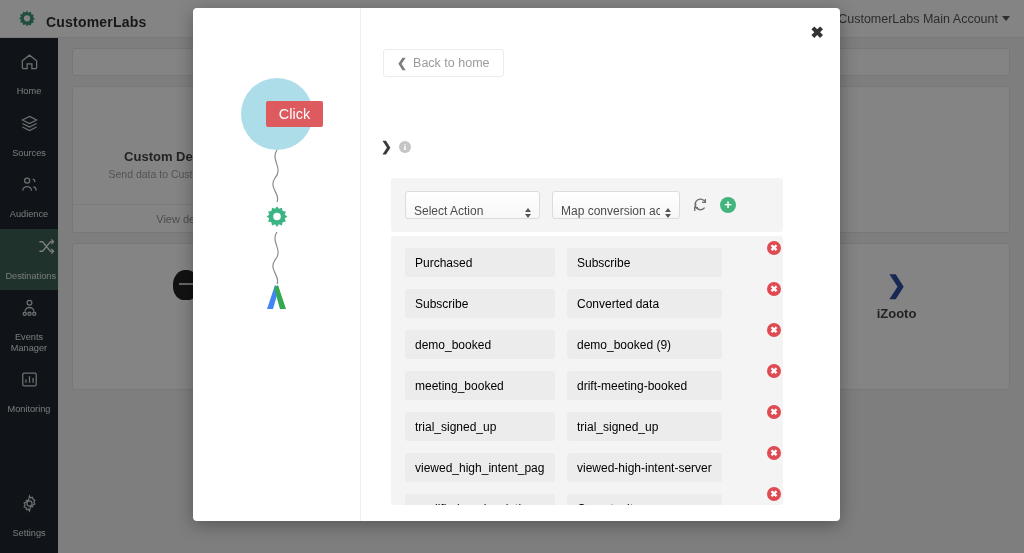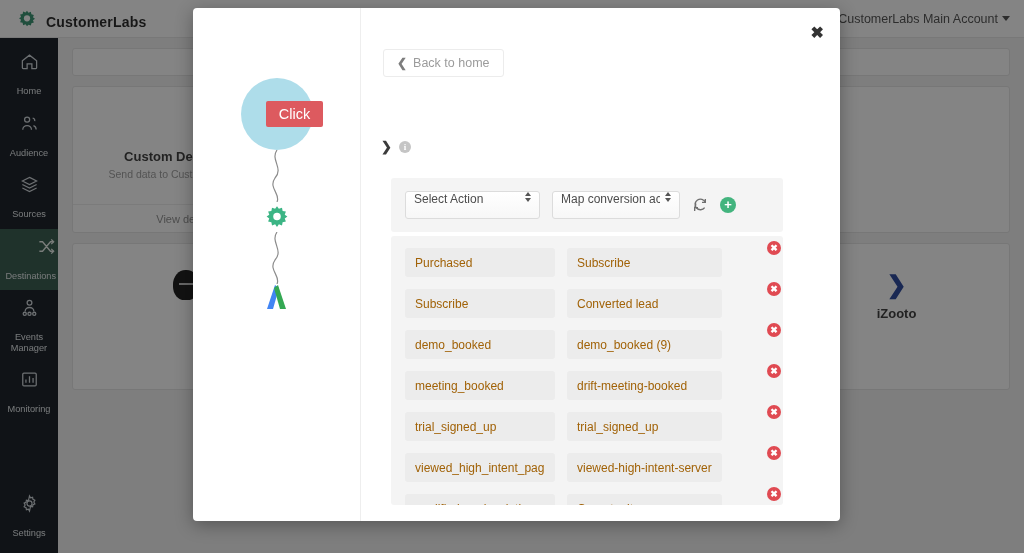--- a/index.html
+++ b/index.html
@@ -136,21 +136,21 @@
   }
 
   .mapper {
     position: absolute; left: 30px; top: 170px; width: 392px;
     background: #f4f4f4; border-radius: 3px; padding: 13px 14px;
     display: flex; align-items: center; gap: 12px;
   }
   .sel {
     background: linear-gradient(#fff,#f7f7f7); border: 1px solid #dcdcdc; border-radius: 3px;
     height: 28px; font-size: 12px; color: #4c4c4c;
-    display: flex; align-items: flex-start; padding: 0 8px; cursor: pointer; position: relative;
+    display: flex; align-items: flex-end; padding: 0 8px; cursor: pointer; position: relative;
   }
   .sel-action { width: 135px; }
   .sel-map { width: 128px; }
   .sel .txt { overflow: hidden; white-space: nowrap; flex: 1; }
   .spin { display: flex; flex-direction: column; gap: 2px; margin-left: 5px; }
   .spin i { display: block; width: 0; height: 0; border-left: 3.5px solid transparent;
     border-right: 3.5px solid transparent; }
   .spin i.up { border-bottom: 4px solid #555; }
   .spin i.dn { border-top: 4px solid #555; }
   .refresh-icon { width: 16px; height: 16px; cursor: pointer; }
@@ -159,21 +159,21 @@
     font-size: 13px; line-height: 15px; text-align: center; cursor: pointer; font-weight: bold;
   }
 
   .maplist {
     position: absolute; left: 30px; top: 228px; width: 392px;
     background: #f4f4f4; border-radius: 3px; padding: 12px 14px 0;
     height: 269px; overflow: hidden;
   }
   .maprow { display: flex; align-items: center; gap: 12px; margin-bottom: 12px; position: relative; }
   .pill {
-    background: #ececec; border-radius: 3px; height: 29px; font-size: 12px; color: #a16207;
+    background: #ececec; border-radius: 3px; height: 29px; font-size: 12px; color: #000000;
     display: flex; align-items: center; padding: 0 10px;
     overflow: hidden; white-space: nowrap;
   }
   .pill-a { width: 150px; }
   .pill-b { width: 155px; }
   .del {
     position: absolute; right: -12px; top: -7px; width: 14px; height: 14px; border-radius: 50%;
     background: #e04a52; color: #fff; font-size: 9px; line-height: 14px; text-align: center;
     cursor: pointer; font-weight: bold;
   }
@@ -201,34 +201,34 @@
     </div>
 
     <div class="sidebar">
       <div class="side-item">
         <svg class="side-icon" viewBox="0 0 24 24" fill="none" stroke="#cfd5da" stroke-width="1.6">
           <path d="M3 11l9-7 9 7v9a1 1 0 01-1 1h-5v-6H9v6H4a1 1 0 01-1-1z"></path>
         </svg>
         <span class="side-label">Home</span>
       </div>
       <div class="side-item">
-        <svg class="side-icon" viewBox="0 0 24 24" fill="none" stroke="#cfd5da" stroke-width="1.6">
-          <circle cx="9" cy="7" r="3.2"></circle>
-            <path d="M3.5 20c0-3.2 2.5-5.4 5.5-5.4s5.5 2.2 5.5 5.4"></path>
-          <path d="M16 5.2c2 .4 3 2 2.6 3.8M17 14.6c2 .6 3.4 2.4 3.4 5"></path>
-        </svg>
-        <span class="side-label">Audience</span>
-      </div>
-      <div class="side-item">
         <svg class="side-icon" viewBox="0 0 24 24" fill="none" stroke="#cfd5da" stroke-width="1.5">
           <path d="M12 3l9 4.5-9 4.5-9-4.5z"></path>
             <path d="M3 12l9 4.5 9-4.5"></path>
             <path d="M3 16.5L12 21l9-4.5"></path>
         </svg>
         <span class="side-label">Sources</span>
+      </div>
+      <div class="side-item">
+        <svg class="side-icon" viewBox="0 0 24 24" fill="none" stroke="#cfd5da" stroke-width="1.6">
+          <circle cx="9" cy="7" r="3.2"></circle>
+            <path d="M3.5 20c0-3.2 2.5-5.4 5.5-5.4s5.5 2.2 5.5 5.4"></path>
+          <path d="M16 5.2c2 .4 3 2 2.6 3.8M17 14.6c2 .6 3.4 2.4 3.4 5"></path>
+        </svg>
+        <span class="side-label">Audience</span>
       </div>
       <div class="side-item active">
         <svg class="side-icon" viewBox="0 0 24 24" fill="none" stroke="#e8eeea" stroke-width="1.7">
           <path d="M3 6h4l10 12h4M3 18h4l10-12h4"></path>
             <path d="M18 3l3 3-3 3M18 15l3 3-3 3"></path>
         </svg>
         <span class="side-label">Destinations</span>
       </div>
       <div class="side-item">
         <svg class="side-icon" viewBox="0 0 24 24" fill="none" stroke="#cfd5da" stroke-width="1.6">
@@ -415,21 +415,21 @@
       </div>
 
       <div class="maplist">
         <div class="maprow">
           <div class="pill pill-a">Purchased</div>
           <div class="pill pill-b">Subscribe</div>
           <div class="del">✖</div>
         </div>
         <div class="maprow">
           <div class="pill pill-a">Subscribe</div>
-          <div class="pill pill-b">Converted lead</div>
+          <div class="pill pill-b">Converted data</div>
           <div class="del">✖</div>
         </div>
         <div class="maprow">
           <div class="pill pill-a">demo_booked</div>
           <div class="pill pill-b">demo_booked (9)</div>
           <div class="del">✖</div>
         </div>
         <div class="maprow">
           <div class="pill pill-a">meeting_booked</div>
           <div class="pill pill-b">drift-meeting-booked</div>

